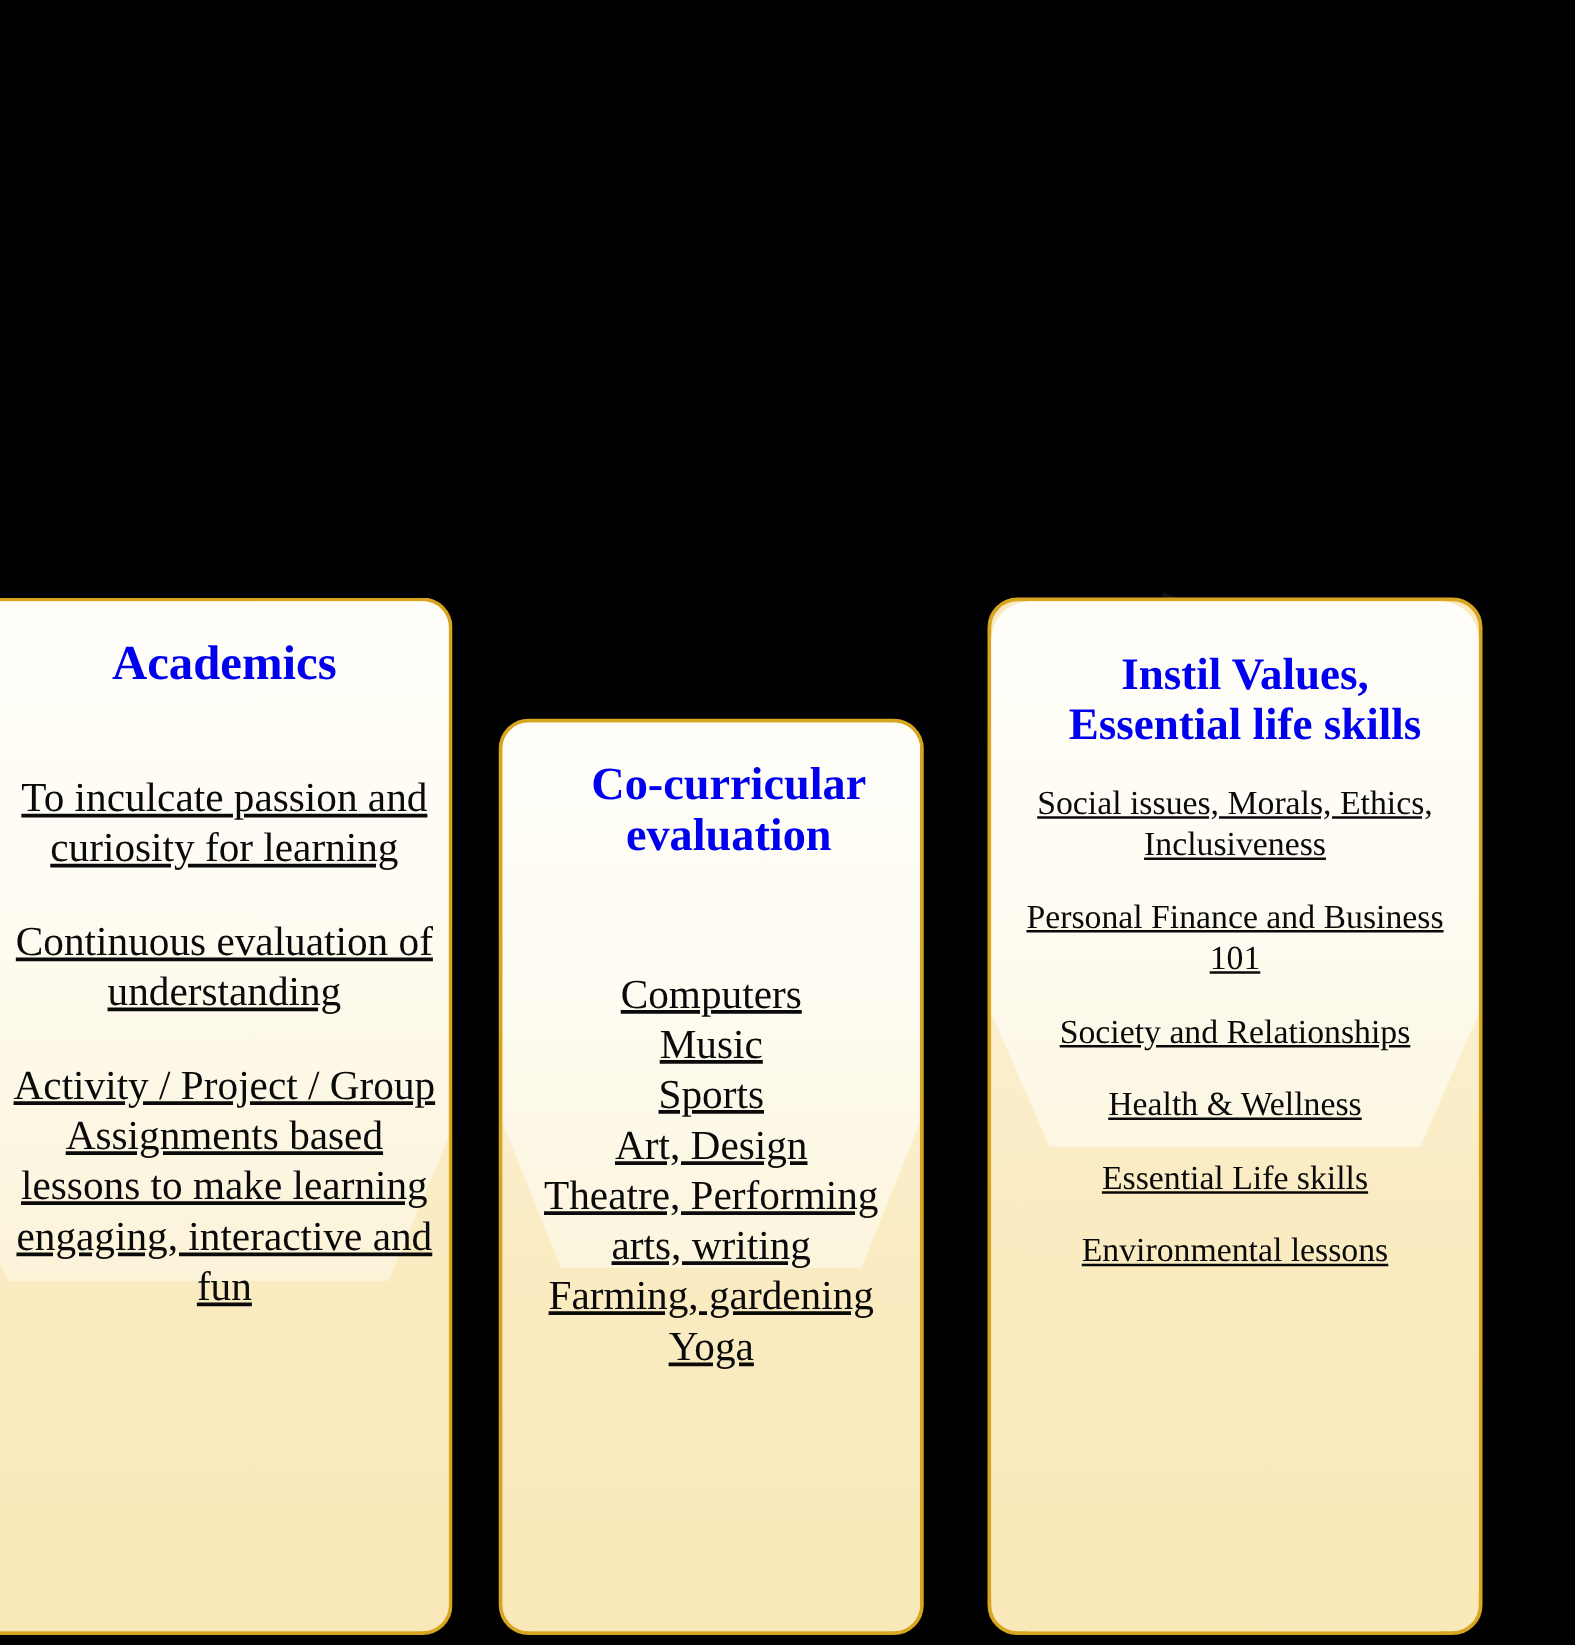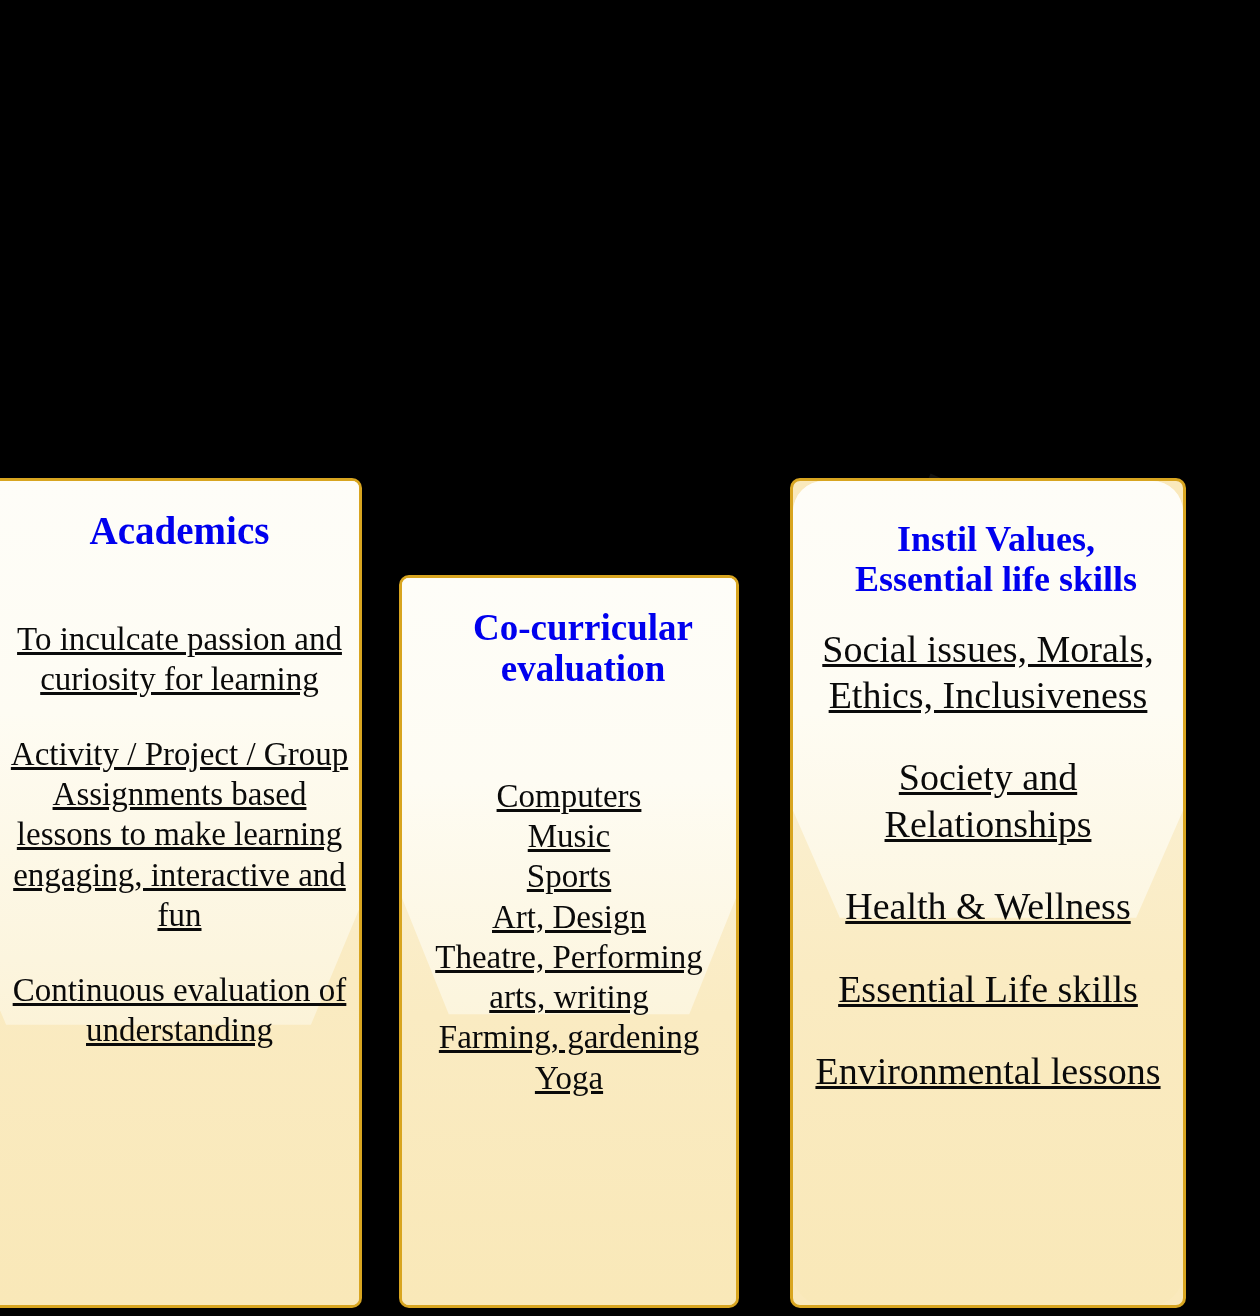--- a/index.html
+++ b/index.html
@@ -21,21 +21,21 @@
     top: 0;
     width: 1260px;
     height: 1094px;
     background: #000000;
   }
 
   
   .card {
     position: absolute;
     box-sizing: border-box;
-    border-radius: 10px;
+    border-radius: 24px;
     border: 3px solid #D8A520;
     background: #FAE9BC;
     overflow: hidden;
     text-align: center;
   }
 
   
   .card .bevel {
     position: absolute;
     left: 0; top: 0; right: 0; bottom: 0;
@@ -136,21 +136,21 @@
   }
   #card-values .content { overflow: visible; }
   #card-values .card-title {
     font-size: 36px;
     margin: 38px 0 0 0;
     position: relative;
     width: 410px;
     left: -2px;
   }
   #card-values .card-body {
-    font-size: 38px;
+    font-size: 27px;
     margin-top: 26px;
     padding: 0 12px;
   }
   #card-values .para + .para { margin-top: 0.95em; }
 
   
   #card-values { overflow: visible; }
   #card-values .bevel, #card-values .base {
     border-radius: 31px;
   }
@@ -173,22 +173,22 @@
 
   <div class="tick" id="stray-tick"></div>
 
   <div class="card" id="card-academics">
     <div class="base"></div>
     <div class="bevel"></div>
     <div class="content">
       <div class="card-title">Academics</div>
       <div class="card-body">
         <p class="para">To inculcate passion and curiosity for learning</p>
+        <p class="para">Continuous evaluation of understanding</p>
         <p class="para">Activity / Project / Group Assignments based lessons to make learning engaging, interactive and fun</p>
-        <p class="para">Continuous evaluation of understanding</p>
       </div>
     </div>
   </div>
 
   <div class="card" id="card-cocurricular">
     <div class="base"></div>
     <div class="bevel"></div>
     <div class="content">
       <div class="card-title">
         <div>Co-curricular</div>
@@ -203,20 +203,21 @@
   <div class="card" id="card-values">
     <div class="base"></div>
     <div class="bevel"></div>
     <div class="content">
       <div class="card-title">
         <div>Instil Values,</div>
         <div>Essential life skills</div>
       </div>
       <div class="card-body">
         <p class="para">Social issues, Morals, Ethics, Inclusiveness</p>
+        <p class="para">Personal Finance and Business 101</p>
         <p class="para">Society and Relationships</p>
         <p class="para">Health &amp; Wellness</p>
         <p class="para">Essential Life skills</p>
         <p class="para">Environmental lessons</p>
       </div>
     </div>
   </div>
 
 </div>
 

